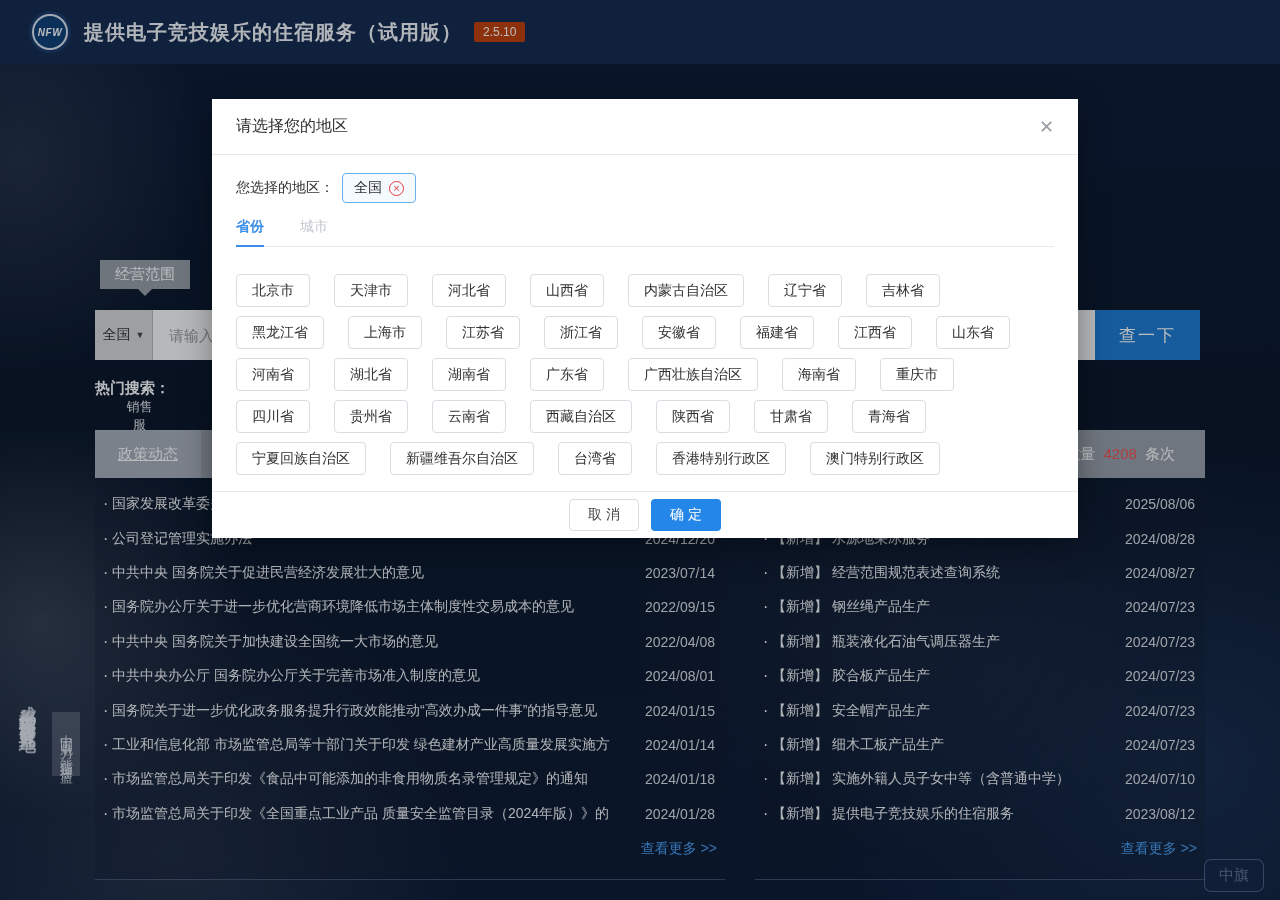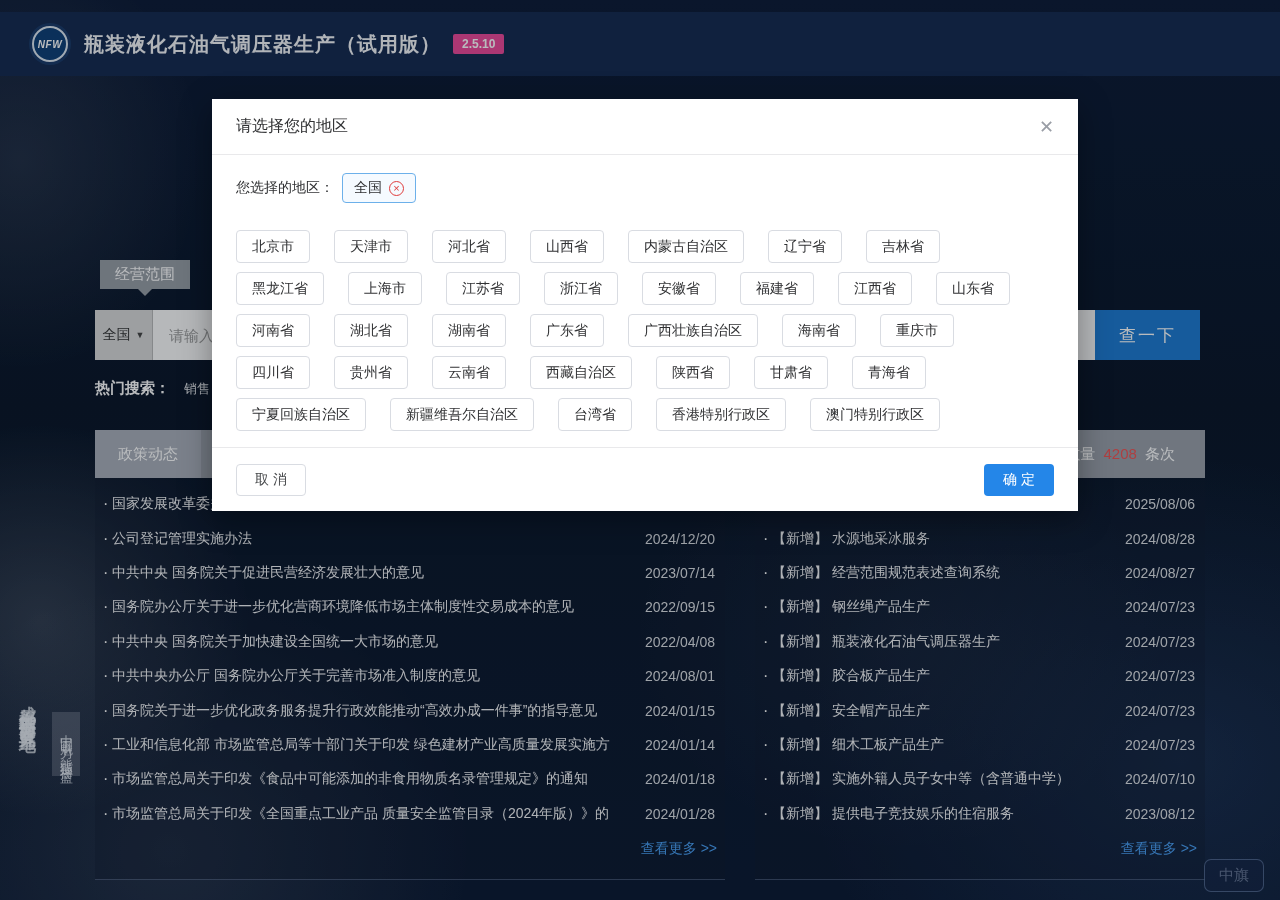--- a/index.html
+++ b/index.html
@@ -9,29 +9,29 @@
     background:
       radial-gradient(ellipse 300px 280px at 40px 620px, rgba(205,210,218,0.20), transparent 70%),
       radial-gradient(ellipse 260px 300px at 20px 160px, rgba(198,204,214,0.12), transparent 70%),
       radial-gradient(ellipse 430px 380px at 170px 850px, rgba(188,194,204,0.14), transparent 70%),
       radial-gradient(ellipse 380px 300px at 900px 640px, rgba(120,140,170,0.10), transparent 70%),
       radial-gradient(ellipse 520px 420px at 1180px 760px, rgba(60,95,150,0.28), transparent 72%),
       linear-gradient(180deg,#0d1b36 0%, #0a1628 45%, #0c1a33 100%);
   }
 
   
-  .page-header { position:absolute; left:0; top:12px; width:1280px; height:64px;
+  .page-header { position:absolute; left:0; top:0; width:1280px; height:64px;
     background:#152a50; display:flex; align-items:center; padding-left:32px; }
   .logo { width:36px; height:36px; border-radius:50%; background:#0e3f77;
     border:2px solid #dde6f0; display:flex; align-items:center; justify-content:center;
     color:#fff; font-style:italic; font-weight:bold; font-size:10px; letter-spacing:0.5px;
     box-shadow:0 0 0 3px rgba(30,70,120,0.6); }
   .app-title { margin-left:16px; color:#f4f6f9; font-size:20px; font-weight:bold; letter-spacing:1px; }
-  .version-badge { margin-left:12px; background:#ec4899; color:#fff; font-size:12px;
-    padding:3px 9px; border-radius:2px;font-weight:bold; }
+  .version-badge { margin-left:12px; background:#c2410c; color:#fff; font-size:12px;
+    padding:3px 9px; border-radius:2px; }
 
   
   .nav-tabs { position:absolute; left:100px; top:260px; display:flex; align-items:flex-start; }
   .nav-tab-active { position:relative; background:#989ea6; color:#fff; font-size:15px;
     padding:5px 15px; cursor:pointer; }
   .nav-tab-active::after { content:""; position:absolute; left:50%; bottom:-7px; margin-left:-7px;
     border-left:7px solid transparent; border-right:7px solid transparent; border-top:7px solid #989ea6; }
   .nav-tab-2 { color:#eceef2; font-size:15px; padding:5px 0 5px 34px; cursor:pointer; }
 
   
@@ -40,32 +40,32 @@
     display:flex; align-items:center; justify-content:center; gap:5px;
     font-size:14px; color:#333; cursor:pointer; }
   .region-caret { font-size:9px; color:#444; }
   .search-input { flex:1; border:none; outline:none; background:#fbfbfb; padding:0 16px;
     font-size:15px; color:#333; font-family:inherit; }
   .search-input::placeholder { color:#9c9c9c; }
   .search-button { width:105px; background:#1e7ad1; color:#fff; font-size:17px;
     display:flex; align-items:center; justify-content:center; letter-spacing:2px; cursor:pointer; }
 
   
-  .hot-search { position:absolute; left:95px; top:379px; display:flex; align-items:center; }
+  .hot-search { position:absolute; left:95px; top:379px; display:flex; align-items:center;flex-direction:column; }
   .hot-label { color:#fff; font-size:15px; font-weight:bold; }
   .hot-item { color:#e0e2e6; font-size:13px; margin-left:14px; cursor:pointer; }
 
   
   .panel { position:absolute; top:430px; height:450px; background:rgba(18,28,48,0.30);
     border-bottom:1px solid rgba(150,170,210,0.35); }
   .panel-left { left:95px; width:630px; }
   .panel-right { left:755px; width:450px; }
   .panel-header { height:48px; background:#9aa0aa; display:flex; align-items:center; }
   .panel-tab { width:106px; height:48px; background:#a9afba; color:#fff; font-size:15px;
-    display:flex; align-items:center; justify-content:center; cursor:pointer; }
+    display:flex; align-items:center; justify-content:center; cursor:pointer;text-decoration:underline; }
   .panel-count { margin-left:auto; padding-right:30px; color:#fff; font-size:15px; }
   .panel-count .count-num { color:#f05454; margin:0 4px; }
   .panel-body { padding:9px 10px 0 8px; }
   .news-row { display:flex; align-items:center; height:34.4px; cursor:pointer; }
   .news-bullet { color:#fff; font-size:16px; width:9px; flex:none; }
   .news-title { flex:1; color:#f2f3f5; font-size:14px; white-space:nowrap; overflow:hidden; }
   .news-date { margin-left:12px; color:#dcdfe4; font-size:14px; white-space:nowrap; }
   .more-row { text-align:right; padding:8px 8px 0 0; }
   .more-link { color:#4aa0f5; font-size:14px; cursor:pointer; }
 
@@ -97,37 +97,37 @@
   .region-chip-text { font-size:14px; color:#303133; }
   .chip-remove { width:15px; height:15px; border:1px solid #e03c3c; border-radius:50%;
     color:#e03c3c; font-size:11px; line-height:13px; text-align:center; cursor:pointer; }
   .modal-tabs { display:flex; border-bottom:1px solid #e6e8ec; }
   .m-tab { font-size:14px; padding-bottom:9px; cursor:pointer; }
   .m-tab.active { color:#3c8fe8; border-bottom:2px solid #3c8fe8; margin-bottom:-1px; font-weight:bold; }
   .m-tab.inactive { color:#c3c7cf; margin-left:36px; }
   .province-grid { margin-top:27px; width:802px; display:flex; flex-wrap:wrap; gap:9px 24px; }
   .province-btn { height:33px; padding:0 15px; background:#fff; border:1px solid #d9dce2;
     border-radius:4px; font-size:14px; color:#303133; cursor:pointer; font-family:inherit; white-space:nowrap; }
-  .modal-footer { margin-top:16px; height:64px; border-top:1px solid #e9e9eb;
-    display:flex; align-items:center; justify-content:space-between; gap:12px; padding:0 24px; }
+  .modal-footer { margin-top:16px; height:47px; border-top:1px solid #e9e9eb;
+    display:flex; align-items:center; justify-content:center; gap:12px; padding:0 24px; }
   .btn-cancel { width:70px; height:32px; background:#fff; border:1px solid #d9dce2; border-radius:4px;
     font-size:14px; color:#454749; cursor:pointer; font-family:inherit; }
   .btn-confirm { width:70px; height:32px; background:#2486e8; border:none; border-radius:4px;
     font-size:14px; color:#fff; cursor:pointer; font-family:inherit; }
 </style>
 </head>
 <body>
 
 <div id="screen">
 
   <div class="page-header">
     <div class="logo">
       <span>NFW</span>
     </div>
-    <div class="app-title">瓶装液化石油气调压器生产（试用版）</div>
+    <div class="app-title">提供电子竞技娱乐的住宿服务（试用版）</div>
     <div class="version-badge">2.5.10</div>
   </div>
 
   <div class="nav-tabs">
     <div class="nav-tab-active">经营范围</div>
     <div class="nav-tab-2">结</div>
   </div>
 
   <div class="search-bar">
     <div class="region-select">
@@ -303,20 +303,24 @@
       <div class="modal-close">✕</div>
     </div>
     <div class="modal-body">
       <div class="selected-row">
         <span class="selected-label">您选择的地区：</span>
         <span class="region-chip">
           <span class="region-chip-text">全国</span>
           <span class="chip-remove">×</span>
         </span>
       </div>
+      <div class="modal-tabs">
+        <div class="m-tab active">省份</div>
+        <div class="m-tab inactive">城市</div>
+      </div>
       <div class="province-grid">
 
           <button class="province-btn">北京市</button>
 
           <button class="province-btn">天津市</button>
 
           <button class="province-btn">河北省</button>
 
           <button class="province-btn">山西省</button>
 

